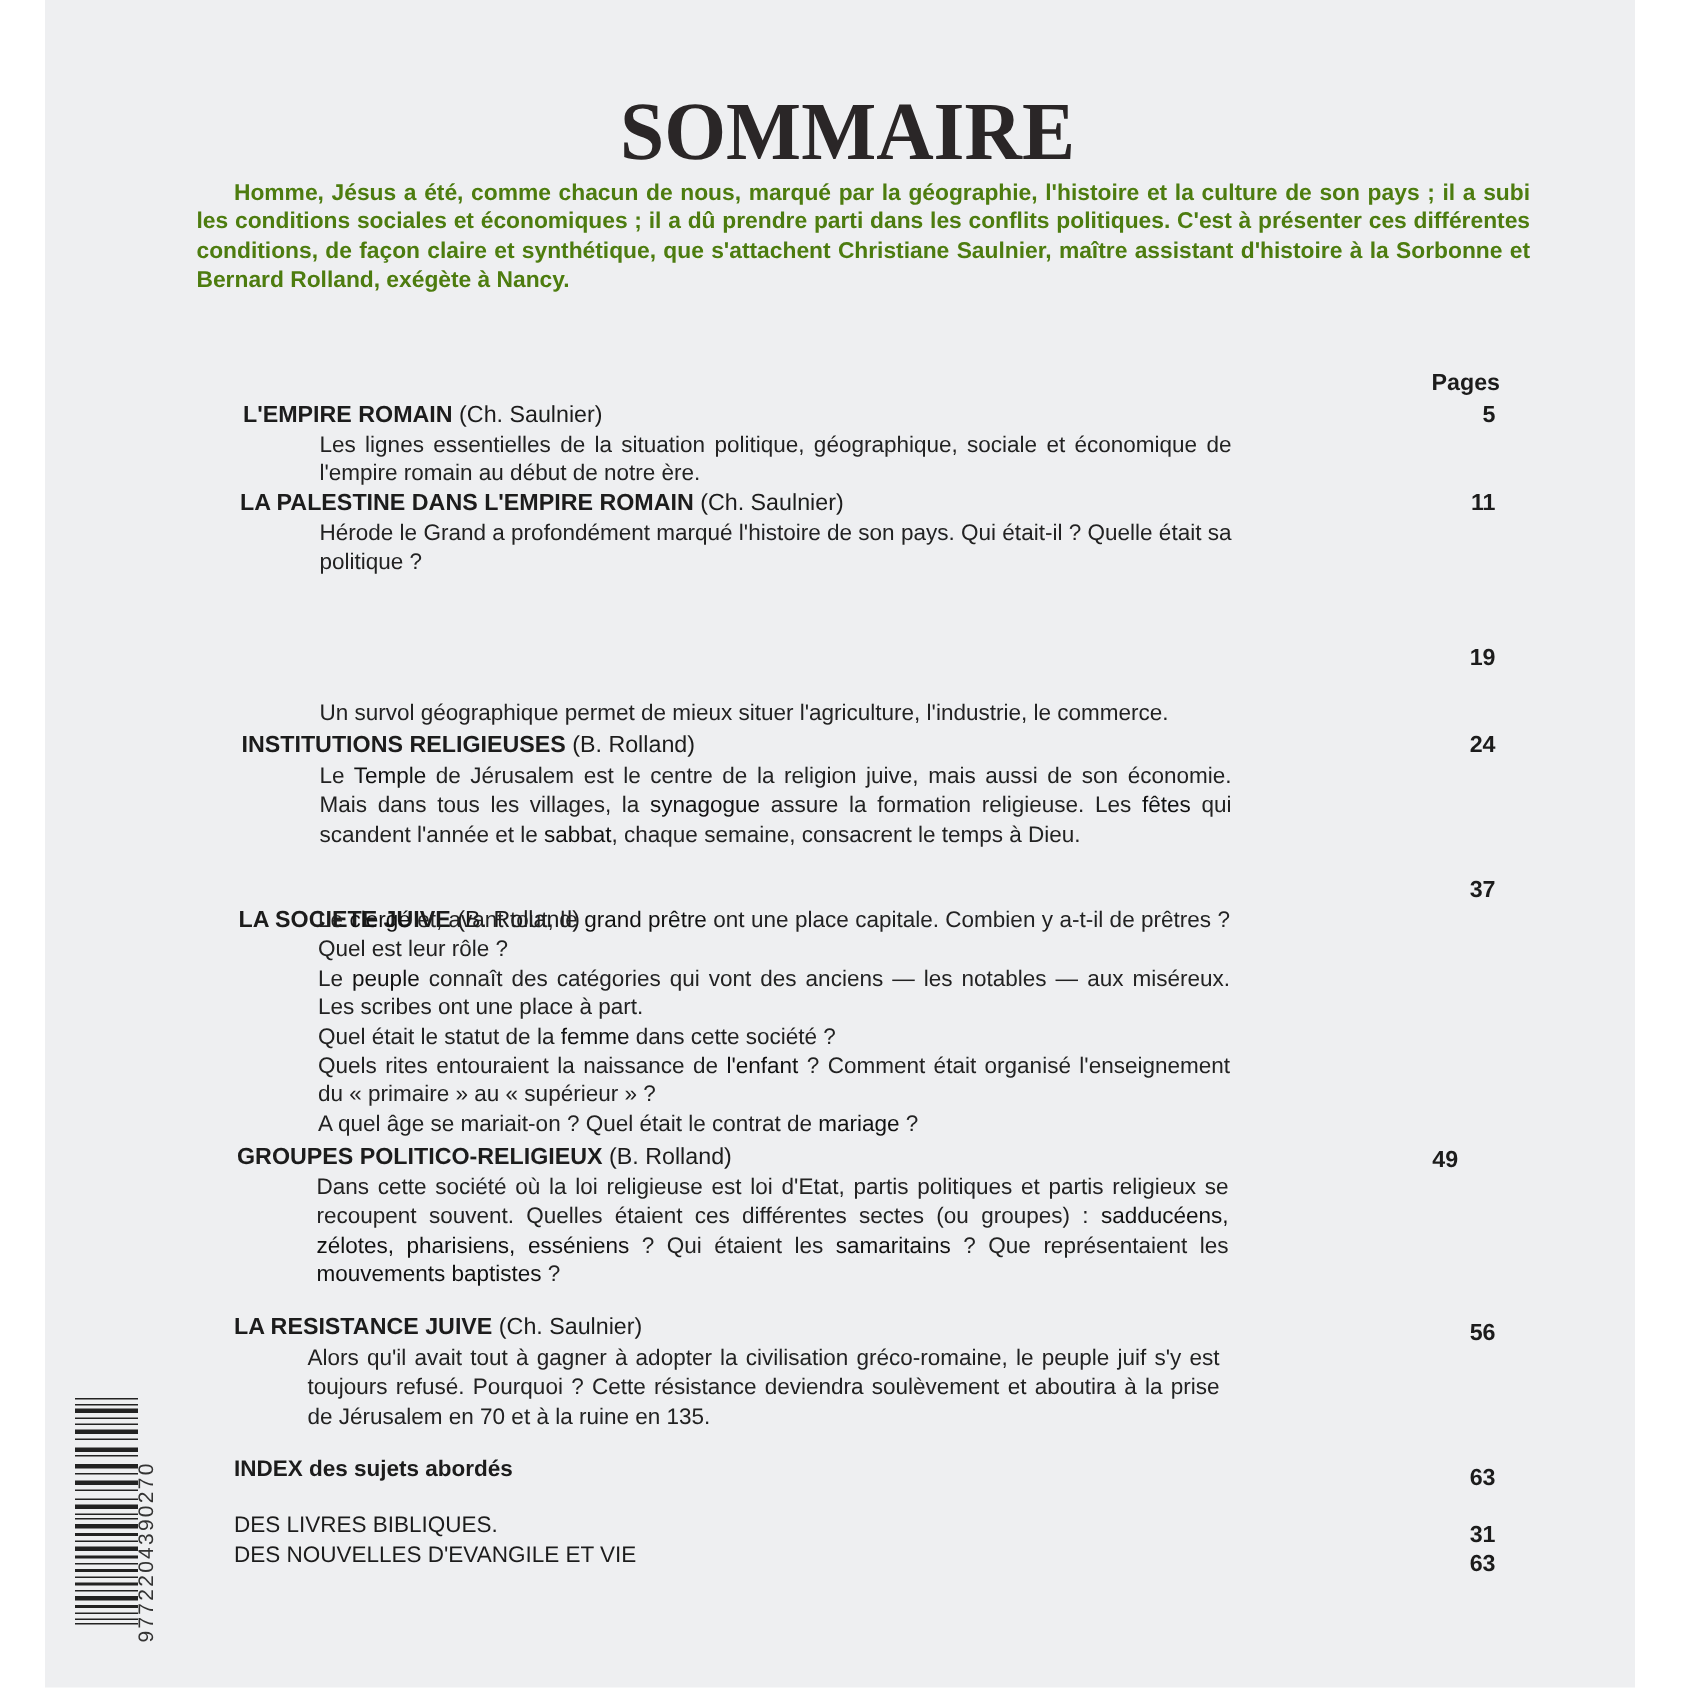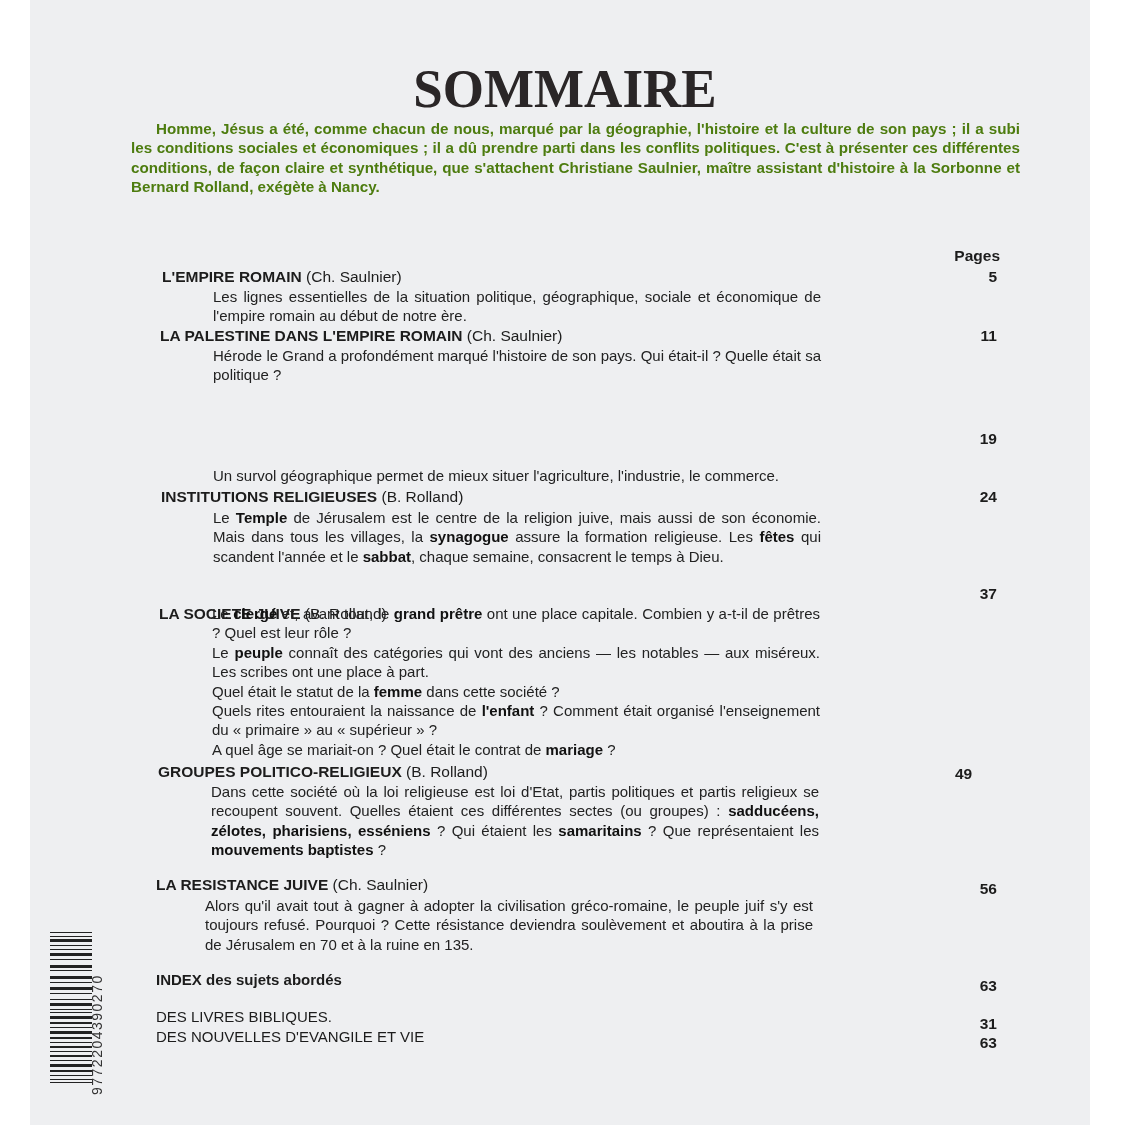--- a/index.html
+++ b/index.html
@@ -48,21 +48,21 @@
       font-family: "Liberation Sans", sans-serif; font-weight: bold; font-size: 15.5px;
       line-height: 19px;
     }
     .desc {
       position: absolute; width: 608px;
       font-family: "Liberation Sans", sans-serif; font-size: 15px;
       line-height: 19.4px; text-align: justify;
       color: #222;
     }
     .desc p { margin: 0; }
-    .desc b { font-weight: bold; color: #111; }
+    .desc b { font-weight: normal; color: #111; }
     .plain {
       position: absolute;
       font-family: "Liberation Sans", sans-serif; font-size: 15px; line-height: 19px;
       white-space: nowrap;
     }
     .barcode {
       position: absolute; left: 50px; top: 930px; width: 50px; height: 165px;
     }
     .barcode-digits {
       position: absolute; left: 89px; top: 1095px;

